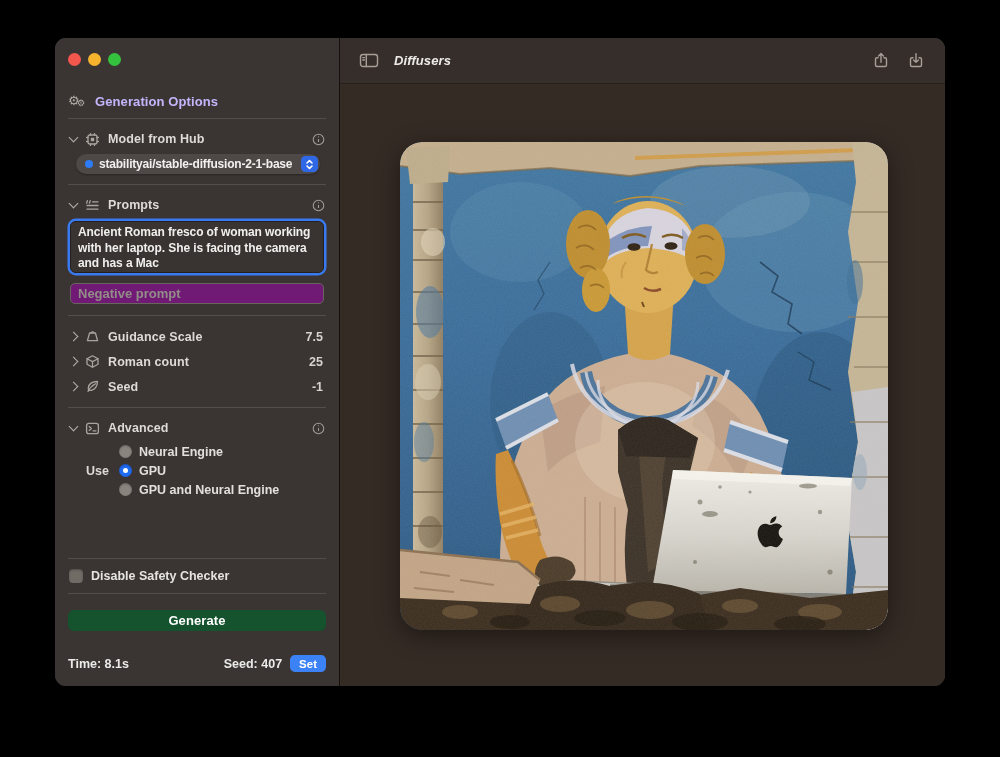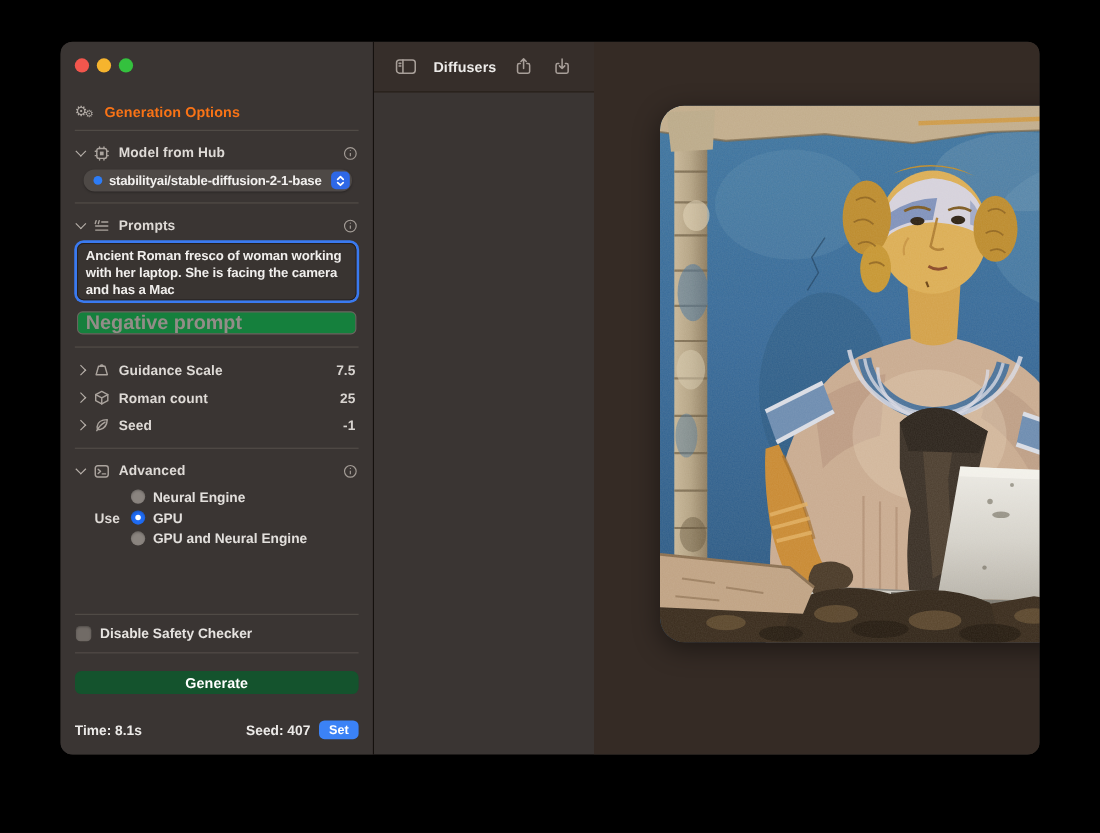--- a/index.html
+++ b/index.html
@@ -10,21 +10,21 @@
   
   .sidebar{width:284px;flex:none;background:#3a3533;display:flex;flex-direction:column;
     padding:15px 13px 14px 13px;color:#e4e1de;}
   .traffic{display:flex;gap:7px;align-items:center;height:13px;flex:none;}
   .tl{width:13px;height:13px;border-radius:50%;}
   .tl.r{background:#f2564d;} .tl.y{background:#f6b42e;} .tl.g{background:#34c13e;}
   .side-head{display:flex;align-items:center;gap:7px;margin-top:26px;height:18px;flex:none;}
   .gears{position:relative;width:20px;height:17px;color:#b3aca6;flex:none;}
   .gears .g1{position:absolute;left:0;top:-1px;font-size:13px;line-height:17px;}
   .gears .g2{position:absolute;left:9px;top:4px;font-size:9px;line-height:13px;}
-  .side-title{font-size:13px;font-weight:bold;color:#f97316;letter-spacing:.1px;}
+  .side-title{font-size:13px;font-weight:bold;color:#c4b5fd;letter-spacing:.1px;}
   .hr{height:1px;background:#544e49;margin:8px 0;flex:none;}
   .row{display:flex;align-items:center;height:24px;gap:7px;flex:none;}
   .chev{width:7px;height:7px;border-right:1.7px solid #b8b1ab;border-bottom:1.7px solid #b8b1ab;
     display:inline-block;flex:none;margin-left:2px;}
   .chev.down{transform:rotate(45deg);margin-top:-3px;}
   .chev.right{transform:rotate(-45deg);}
   .sicon{flex:none;width:17px;height:17px;display:flex;align-items:center;justify-content:center;}
   .sicon svg{stroke:#aba49e;fill:none;stroke-width:1.3;stroke-linecap:round;stroke-linejoin:round;}
   .rlabel{font-size:12.5px;font-weight:bold;color:#dedad6;flex:1;letter-spacing:.1px;}
   .rvalue{font-size:12.5px;font-weight:bold;color:#d7d3cf;margin-right:3px;}
@@ -34,22 +34,22 @@
   .pill{margin:3px 6px 2px 8px;height:20px;border-radius:10px;background:#4e4946;display:flex;
     align-items:center;padding:0 2px 0 9px;gap:6px;flex:none;box-shadow:0 1px 2px rgba(0,0,0,.3);}
   .dot{width:8px;height:8px;border-radius:50%;background:#2d7cf6;flex:none;}
   .pill-text{font-size:12px;font-weight:bold;color:#f2f0ee;flex:1;white-space:nowrap;overflow:hidden;letter-spacing:-.2px;}
   .stepper{width:17px;height:16px;border-radius:4.5px;background:#2e68e6;flex:none;display:flex;
     align-items:center;justify-content:center;}
   
   .ptext{margin:4px 2px 0 2px;height:52px;border-radius:6px;background:#393431;border:1px solid #242020;
     box-shadow:0 0 0 2.5px #3a7af0;color:#f1efed;font-family:"Liberation Sans","DejaVu Sans",sans-serif;
     font-size:12px;font-weight:bold;line-height:15.5px;padding:3px 7px;resize:none;outline:none;flex:none;width:calc(100% - 4px);letter-spacing:-.1px;}
-  .ninput{margin:10px 2px 0 2px;height:21px;border-radius:5px;background:#15803d;border:1px solid #6a645f;
-    color:#e7e4e1;font-family:"Liberation Sans","DejaVu Sans",sans-serif;font-size:18px;font-weight:bold;
+  .ninput{margin:10px 2px 0 2px;height:21px;border-radius:5px;background:#701a75;border:1px solid #6a645f;
+    color:#e7e4e1;font-family:"Liberation Sans","DejaVu Sans",sans-serif;font-size:13px;font-weight:bold;
     padding:0 7px;outline:none;flex:none;width:calc(100% - 4px);}
   .ninput::placeholder{color:#938d88;}
   
   .radio-block{margin-top:2px;flex:none;}
   .radio-row{display:flex;align-items:center;height:19px;gap:7px;}
   .use-lab{font-size:12.5px;font-weight:bold;color:#dedad6;width:26px;margin-left:18px;}
   .use-spacer{width:26px;margin-left:18px;}
   .radio{width:13px;height:13px;border-radius:50%;background:#8a847f;flex:none;box-shadow:inset 0 1px 2px rgba(0,0,0,.25);}
   .radio.on{background:#1f6bf2;position:relative;}
   .radio.on::after{content:"";position:absolute;left:4px;top:4px;width:5px;height:5px;border-radius:50%;background:#fff;}
@@ -62,21 +62,21 @@
   .gen-btn{margin-top:8px;height:21px;border-radius:6px;background:#14532d;border:none;color:#fff;
     font-family:"Liberation Sans","DejaVu Sans",sans-serif;font-size:13px;font-weight:bold;flex:none;
     width:100%;letter-spacing:.1px;}
   .status{display:flex;align-items:center;margin-top:24px;flex:none;}
   .stime{font-size:12.5px;font-weight:bold;color:#eceae8;flex:1;}
   .sseed{font-size:12.5px;font-weight:bold;color:#eceae8;margin-right:8px;}
   .set-btn{height:17px;border-radius:5px;background:#3b82f6;border:none;color:#fff;padding:0 9px;
     font-family:"Liberation Sans","DejaVu Sans",sans-serif;font-size:11.5px;font-weight:bold;}
   
   .split{width:1px;background:#14100d;flex:none;}
-  .content{flex:1;display:flex;flex-direction:row;min-width:0;}
+  .content{flex:1;display:flex;flex-direction:column;min-width:0;font-style:italic;}
   .chead{height:46px;flex:none;background:#362e2a;border-bottom:1px solid #262019;display:flex;
     align-items:center;padding:0 19px;gap:15px;}
   .chead svg{stroke:#a89f99;fill:none;stroke-width:1.4;stroke-linecap:round;stroke-linejoin:round;}
   .ctitle{font-size:13px;font-weight:bold;color:#edebe9;flex:1;letter-spacing:.1px;}
   .hicon{width:20px;height:20px;display:flex;align-items:center;justify-content:center;}
   .canvas{flex:1;background:#352b25;position:relative;}
   .art{position:absolute;left:60px;top:58px;width:488px;height:488px;border-radius:22px;overflow:hidden;
     box-shadow:0 6px 24px rgba(0,0,0,.45);}
 </style>
 </head>

